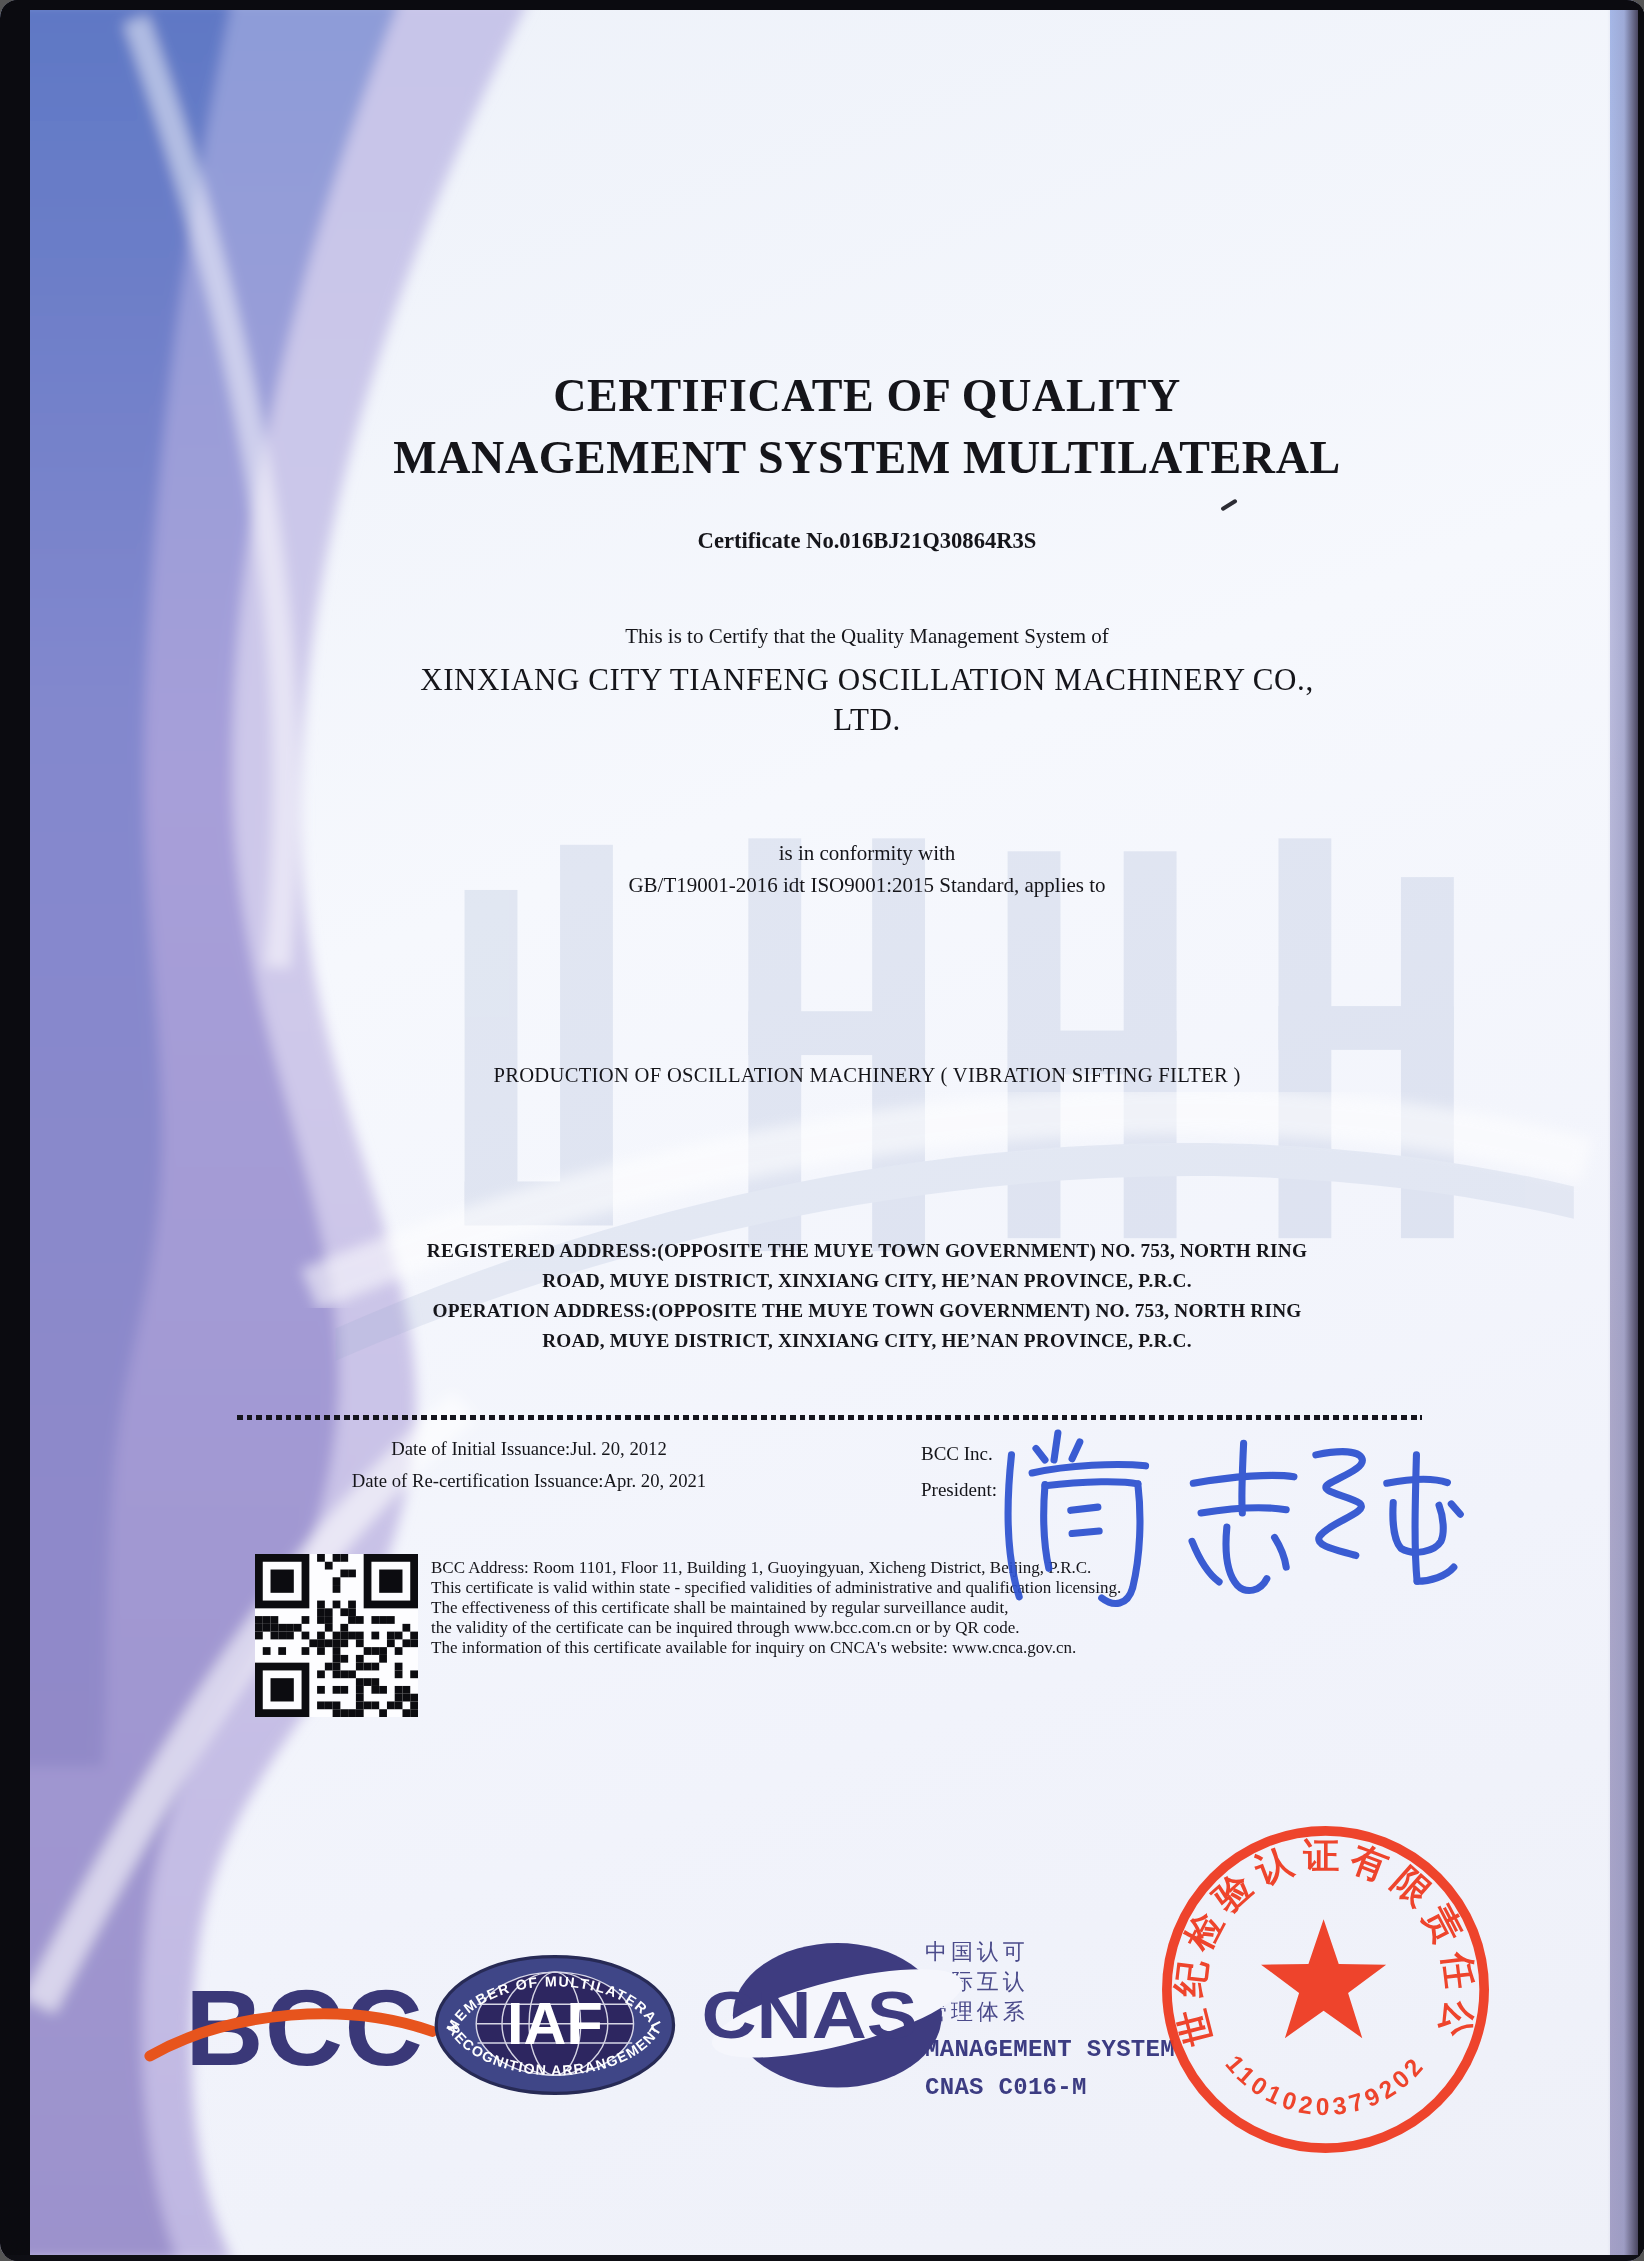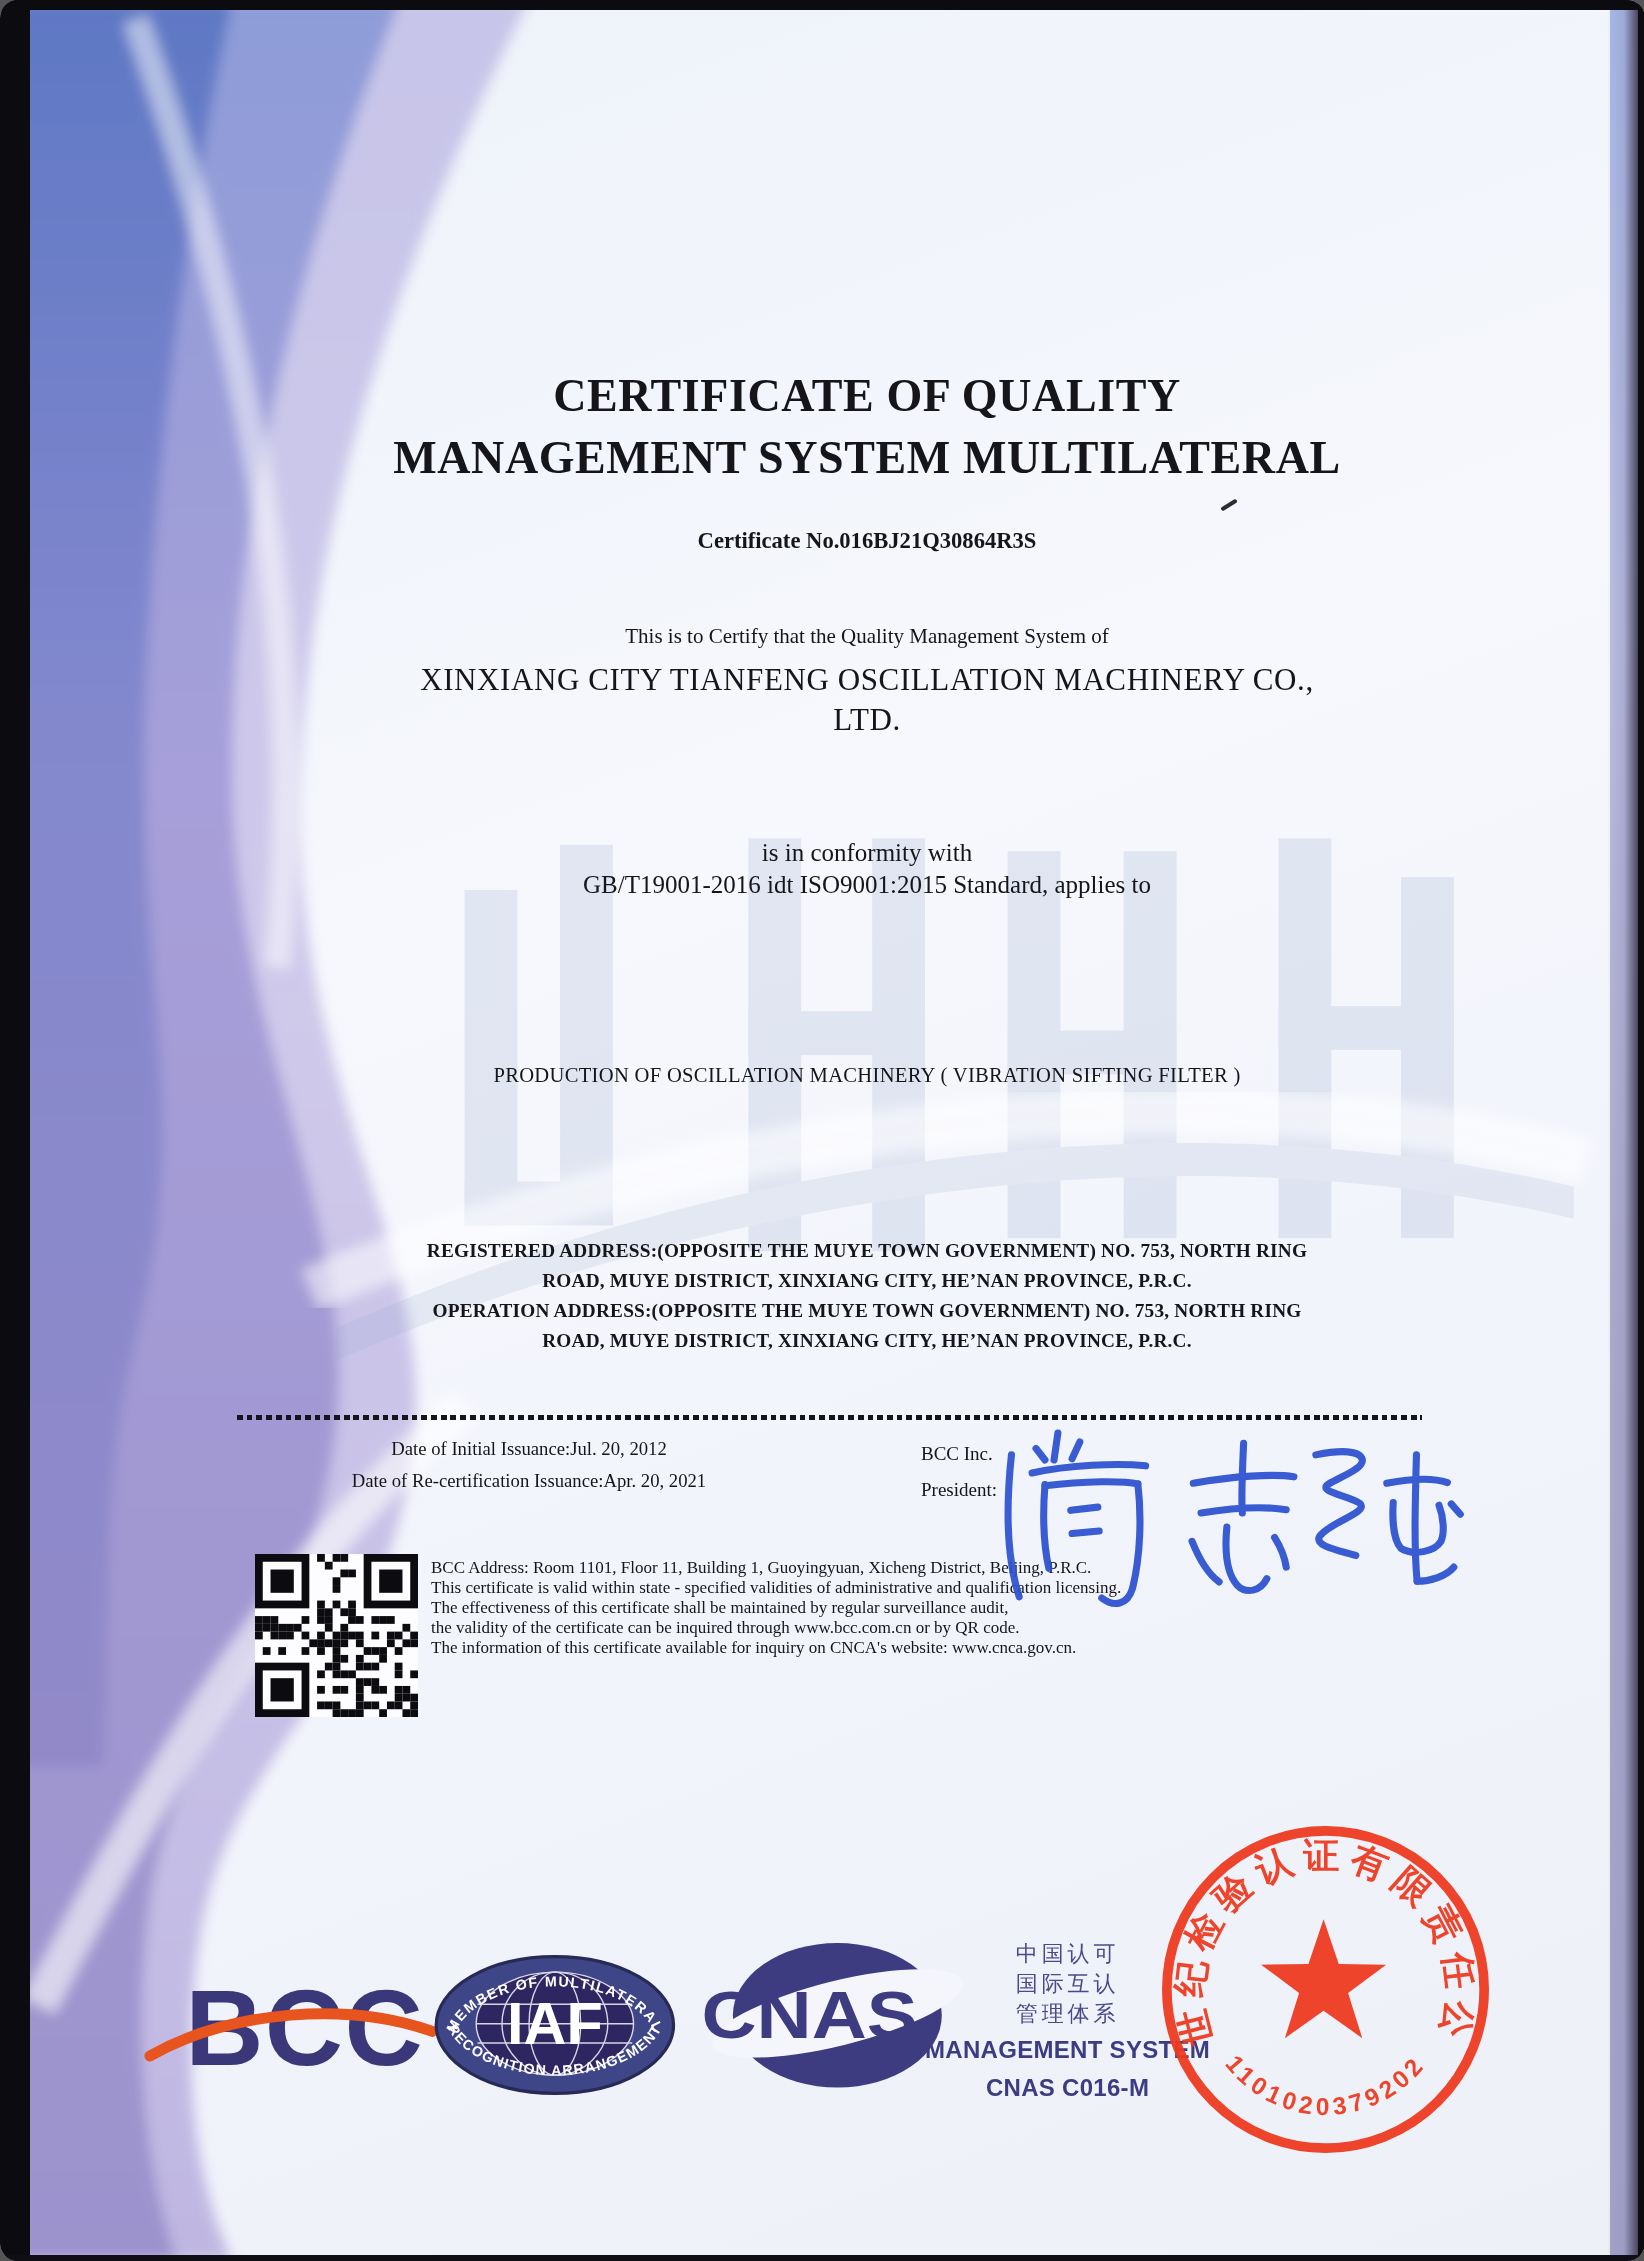--- a/index.html
+++ b/index.html
@@ -8,29 +8,29 @@
     background:linear-gradient(160deg,#edf1f9 0%,#f6f8fd 38%,#f1f3fb 72%,#eef0f8 100%);
     font-family:"Liberation Serif","DejaVu Serif",serif;color:#15151a;border-radius:18px;
   }
   .abs{position:absolute;}
   svg.layer{position:absolute;left:0;top:0;width:1645px;height:2261px;pointer-events:none;}
   .ctext{left:90px;width:1554px;text-align:center;white-space:nowrap;}
   .title{top:365px;font-size:46px;font-weight:bold;line-height:62px;letter-spacing:0.6px;}
   .certno{top:526px;font-size:22.6px;font-weight:bold;line-height:29px;}
   .certify{top:624px;font-size:21px;}
   .company{top:660px;font-size:31px;font-weight:normal;line-height:40px;letter-spacing:0.6px;}
-  .conformity{top:837px;font-size:25px;line-height:32px;}
+  .conformity{top:837px;font-size:21px;line-height:32px;}
   .scope{top:1064px;font-size:20.6px;letter-spacing:0.3px;}
   .addresses{top:1236px;font-size:19.3px;font-weight:bold;line-height:30px;letter-spacing:0.2px;}
   .divider{left:237px;top:1415px;width:1185px;height:4.5px;
     background:repeating-linear-gradient(90deg,#15151d 0 5.8px,transparent 5.8px 9.7px);}
   .dates{left:284px;top:1433px;width:490px;text-align:center;font-size:18.7px;line-height:32px;white-space:nowrap;}
   .issuer{left:921px;top:1436px;font-size:19px;line-height:36px;}
   .fineprint{left:431px;top:1558px;font-size:17px;line-height:20px;white-space:nowrap;}
-  .cnasblock{left:925px;top:1939px;line-height:30px;font-family:Liberation Sans, sans-serif;text-align:center;}
+  .cnasblock{left:925px;top:1939px;line-height:30px;font-family:Liberation Mono, monospace;}
   .cnas-cn{font-size:22px;letter-spacing:3.9px;color:#4a4a8a;}
   .cnas-en{font-size:24px;font-weight:bold;color:#3c3c82;margin-top:6.4px;letter-spacing:0.3px;}
   .cnas-code{font-size:24px;font-weight:bold;color:#3c3c82;margin-top:7.7px;letter-spacing:0.3px;}
   .penmark{left:1220px;top:503px;width:18px;height:3.9px;background:#2c2c34;border-radius:1.9px;transform:rotate(-32deg);}
   .edge-top{left:0;top:0;width:1645px;height:9.7px;background:#0b0b10;z-index:9;}
   .edge-left{left:0;top:0;width:30px;height:2261px;background:#0b0b10;z-index:9;}
   .edge-bottom{left:0;top:2255px;width:1645px;height:6.4px;background:#0e0e14;z-index:9;}
   .edge-right-black{left:1638px;top:0;width:6.4px;height:2261px;background:#0b0b10;z-index:9;}
   .edge-right-grad{left:1607px;top:0;width:31px;height:2261px;z-index:8;
     background:linear-gradient(90deg,rgba(150,160,200,0) 0%,rgba(146,150,190,.45) 55%,#4a4660 100%);}

